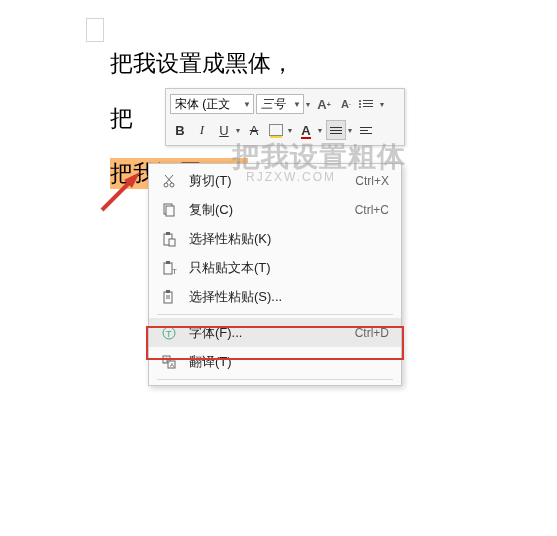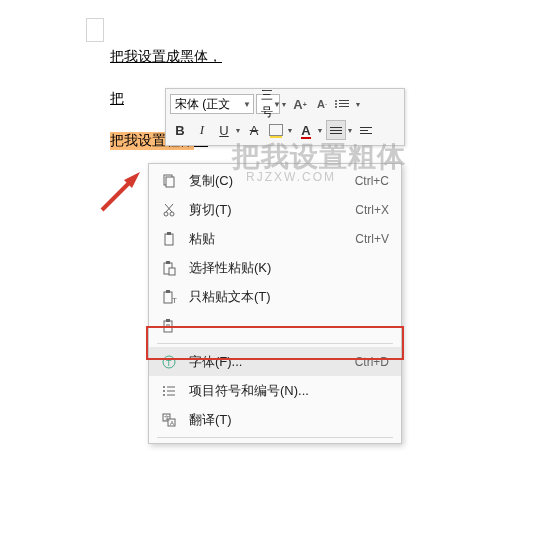--- a/index.html
+++ b/index.html
@@ -12,23 +12,22 @@
     position: relative;
     overflow: hidden;
   }
   .doc {
     position: absolute;
     left: 110px;
     top: 48px;
   }
   .line {
     margin-bottom: 24px;
-    font-size: 14px;
+    font-size: 23px;
     color: #000;
-    text-decoration: underline;
   }
   .selected {
     background: #fdba74;
     display: inline-block;
   }
   
   .float-toolbar {
     position: absolute;
     left: 165px;
     top: 88px;
@@ -48,21 +47,21 @@
   .font-select, .size-select {
     display: flex;
     align-items: center;
     background: #fff;
     border: 1px solid #b8b8b8;
     height: 20px;
     font-size: 12px;
     padding: 0 2px 0 4px;
   }
   .font-select { width: 84px; }
-  .size-select { width: 24px; }
+  .size-select { width: 48px; font-style: italic; }
   .sel-drop {
     margin-left: auto;
     font-size: 8px;
     color: #555;
   }
   .tb-btn {
     width: 20px;
     height: 20px;
     display: inline-flex;
     align-items: center;
@@ -241,48 +240,38 @@
           <span></span>
         </span>
     </span>
   </div>
 </div>
 
 <div class="ctx" id="ctx">
     <div class="ctx-item">
       <span class="ctx-icon">
         <svg width="16" height="16" viewBox="0 0 16 16">
-          <rect x="3" y="2" width="8" height="10" fill="none" stroke="#666"></rect>
-          <rect x="5" y="4" width="8" height="10" fill="#fafafa" stroke="#666"></rect>
-        </svg>
-      </span>
-      <span class="ctx-label">复制(C)</span>
-      <span class="ctx-shortcut">Ctrl+C</span>
-    </div>
-    <div class="ctx-item">
-      <span class="ctx-icon">
-        <svg width="16" height="16" viewBox="0 0 16 16">
           <circle cx="5" cy="12" r="2" fill="none" stroke="#666"></circle>
           <circle cx="11" cy="12" r="2" fill="none" stroke="#666"></circle>
           <line x1="5" y1="10" x2="12" y2="2" stroke="#666"></line>
           <line x1="11" y1="10" x2="4" y2="2" stroke="#666"></line>
         </svg>
       </span>
       <span class="ctx-label">剪切(T)</span>
       <span class="ctx-shortcut">Ctrl+X</span>
     </div>
     <div class="ctx-item">
       <span class="ctx-icon">
         <svg width="16" height="16" viewBox="0 0 16 16">
-          <rect x="4" y="3" width="8" height="11" fill="none" stroke="#666"></rect>
-          <rect x="6" y="1" width="4" height="3" fill="#666"></rect>
-        </svg>
-      </span>
-      <span class="ctx-label">粘贴</span>
-      <span class="ctx-shortcut">Ctrl+V</span>
+          <rect x="3" y="2" width="8" height="10" fill="none" stroke="#666"></rect>
+          <rect x="5" y="4" width="8" height="10" fill="#fafafa" stroke="#666"></rect>
+        </svg>
+      </span>
+      <span class="ctx-label">复制(C)</span>
+      <span class="ctx-shortcut">Ctrl+C</span>
     </div>
     <div class="ctx-item">
       <span class="ctx-icon">
         <svg width="16" height="16" viewBox="0 0 16 16">
           <rect x="3" y="3" width="8" height="11" fill="none" stroke="#666"></rect>
           <rect x="5" y="1" width="4" height="3" fill="#666"></rect>
           <rect x="8" y="8" width="6" height="7" fill="#fafafa" stroke="#666"></rect>
         </svg>
       </span>
       <span class="ctx-label">选择性粘贴(K)</span>
@@ -299,44 +288,32 @@
     </div>
     <div class="ctx-item">
       <span class="ctx-icon">
         <svg width="16" height="16" viewBox="0 0 16 16">
           <rect x="3" y="3" width="8" height="11" fill="none" stroke="#666"></rect>
           <rect x="5" y="1" width="4" height="3" fill="#666"></rect>
           <line x1="5" y1="7" x2="9" y2="7" stroke="#666"></line>
           <line x1="5" y1="9" x2="9" y2="9" stroke="#666"></line>
         </svg>
       </span>
+      <span class="ctx-label">选择性粘贴(S)...</span>
     </div>
     <div class="ctx-sep"></div>
     <div class="ctx-item hovered">
       <span class="ctx-icon">
         <svg width="16" height="16" viewBox="0 0 16 16">
           <circle cx="8" cy="8" r="6" fill="none" stroke="#4a8"></circle>
           <text x="5" y="12" font-size="9" fill="#4a8">T</text>
         </svg>
       </span>
       <span class="ctx-label">字体(F)...</span>
       <span class="ctx-shortcut">Ctrl+D</span>
-    </div>
-    <div class="ctx-item">
-      <span class="ctx-icon">
-        <svg width="16" height="16" viewBox="0 0 16 16">
-          <circle cx="3" cy="4" r="1" fill="#666"></circle>
-          <line x1="6" y1="4" x2="14" y2="4" stroke="#666"></line>
-          <circle cx="3" cy="8" r="1" fill="#666"></circle>
-          <line x1="6" y1="8" x2="14" y2="8" stroke="#666"></line>
-          <circle cx="3" cy="12" r="1" fill="#666"></circle>
-          <line x1="6" y1="12" x2="14" y2="12" stroke="#666"></line>
-        </svg>
-      </span>
-      <span class="ctx-label">项目符号和编号(N)...</span>
     </div>
     <div class="ctx-item">
       <span class="ctx-icon">
         <svg width="16" height="16" viewBox="0 0 16 16">
           <rect x="2" y="2" width="7" height="7" fill="none" stroke="#666"></rect>
           <rect x="7" y="7" width="7" height="7" fill="#fafafa" stroke="#666"></rect>
           <text x="3" y="8" font-size="6" fill="#666">文</text>
           <text x="9" y="13" font-size="6" fill="#666">A</text>
         </svg>
       </span>

